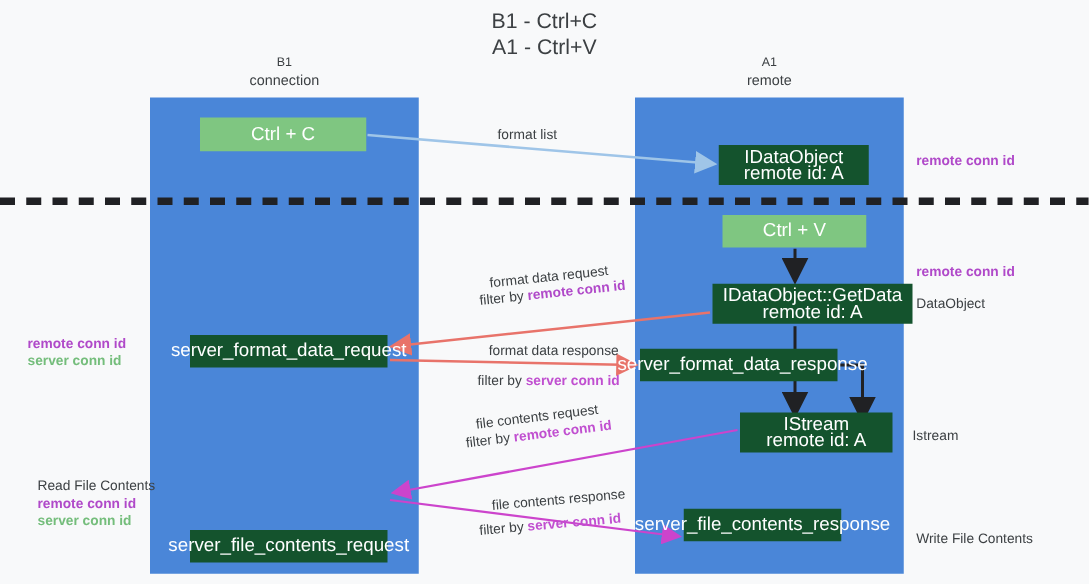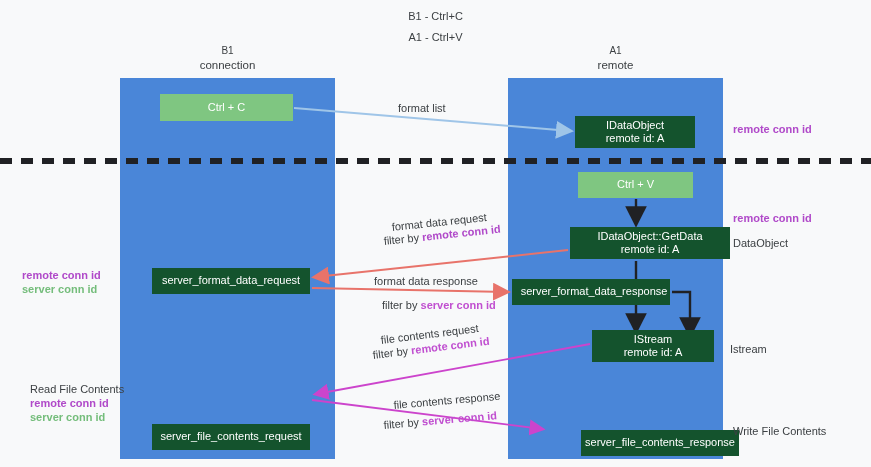--- a/index.html
+++ b/index.html
@@ -15,50 +15,50 @@
   .abs{position:absolute;}
 
   
   .lane{background:#4a86d8;}
   #lane-b1{left:120px;top:78px;width:215px;height:381px;}
   #lane-a1{left:508px;top:78px;width:215px;height:381px;}
 
   
   #diagram-title{
     left:0;top:6px;width:871px;text-align:center;
-    font-size:11px;line-height:21px;color:#3c4043;
+    font-size:17px;line-height:21px;color:#3c4043;
   }
   .col-head{
     text-align:center;font-size:11.5px;line-height:14px;color:#3c4043;
   }
   #head-b1{left:120px;top:44px;width:215px;}
   #head-a1{left:508px;top:44px;width:215px;}
   .col-head .big{font-size:10px;}
 
   
   .node{
     box-sizing:border-box;
     display:flex;align-items:center;justify-content:center;
     flex-direction:column;
-    color:#ffffff;font-size:11px;line-height:13.5px;
+    color:#ffffff;font-size:15px;line-height:13.5px;
     text-align:center;
     padding:3px 6px;
   }
   .node.green{background:#7fc681;}
   .node.orange{background:#14532d;}
 
   #node-ctrlc{left:160px;top:94px;width:133px;height:27px;}
   #node-idataobject{left:575px;top:116px;width:120px;height:32px;}
   #node-ctrlv{left:578px;top:172px;width:115px;height:26px;}
   #node-getdata{left:570px;top:227px;width:160px;height:32px;}
   #node-sfdreq{left:152px;top:268px;width:158px;height:26px;}
   #node-sfdres{left:512px;top:279px;width:158px;height:26px;padding-left:12px;}
   #node-istream{left:592px;top:330px;width:122px;height:32px;}
   #node-sfcreq{left:152px;top:384px;width:158px;height:26px;margin-top:40px;}
-  #node-sfcres{left:547px;top:430px;width:158px;height:26px;margin-left:34px;}
+  #node-sfcres{left:547px;top:407px;width:126px;height:26px;}
 
   
   .side-label{font-size:11px;line-height:14px;color:#3c4043;}
   .purple{color:#b049c9;font-weight:bold;}
   .green-t{color:#74bd7b;font-weight:bold;}
   .magenta{color:#c04fd0;font-weight:bold;}
 
   #lbl-remote-conn-1{left:733px;top:122px;}
   #lbl-remote-conn-2{left:733px;top:211px;}
   #lbl-dataobject{left:733px;top:236px;text-align:right;}
@@ -69,21 +69,21 @@
   #lbl-left-2{left:32px;top:384px;}
 
   
   .edge-label{
     font-size:11px;line-height:15px;color:#3c4043;
     white-space:nowrap;
   }
   #el-format-list{left:398px;top:101px;}
   #el-fdr{left:391px;top:220px;transform:rotate(-6deg);transform-origin:left top;}
   #el-fdr2{left:383px;top:234px;transform:rotate(-6deg);transform-origin:left top;}
-  #el-fdres{left:374px;top:274px;}
+  #el-fdres{left:391px;top:274px;}
   #el-fdres2{left:382px;top:298px;}
   #el-fcr{left:380px;top:333px;transform:rotate(-7deg);transform-origin:left top;}
   #el-fcr2{left:372px;top:348px;transform:rotate(-7deg);transform-origin:left top;}
   #el-fcres{left:393px;top:398px;transform:rotate(-5deg);transform-origin:left top;}
   #el-fcres2{left:383px;top:418px;transform:rotate(-5deg);transform-origin:left top;}
 
   svg.overlay{position:absolute;left:0;top:0;width:871px;height:467px;pointer-events:none;}
 </style>
 </head>
 <body>

